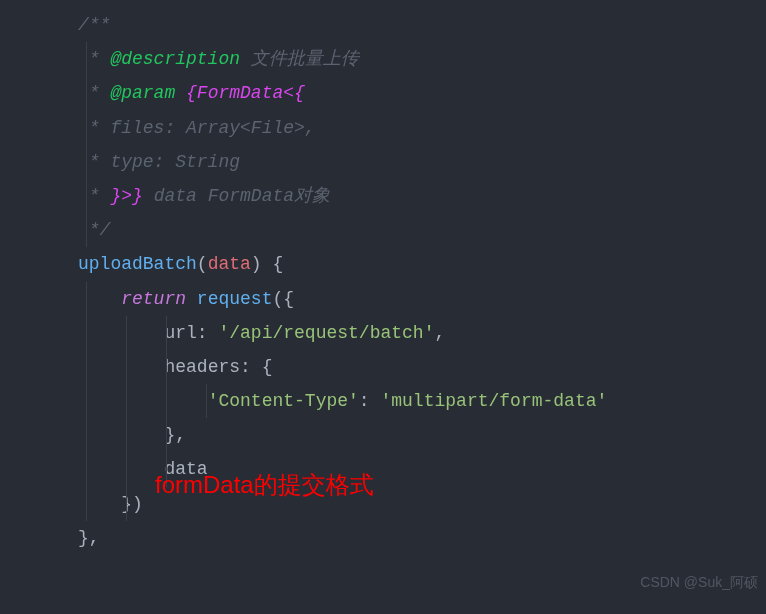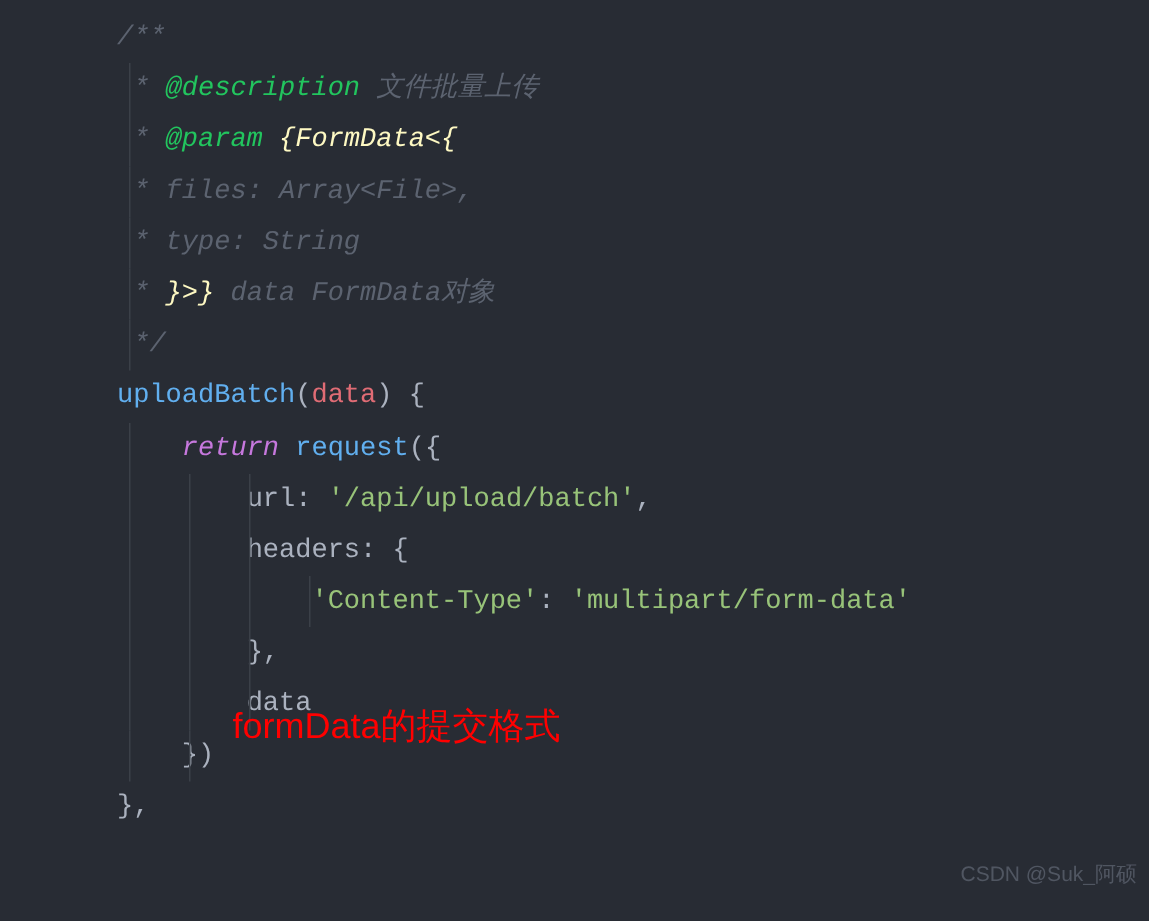--- a/index.html
+++ b/index.html
@@ -35,21 +35,21 @@
       top: 0;
       bottom: 0;
     }
     .guide1 { left: 86px; }
     .guide2 { left: 126px; }
     .guide3 { left: 166px; }
     .guide4 { left: 206px; }
     
     .comment { color: #5c6370; }
     .jsdoc-tag { color: #22c55e; font-style: italic; }
-    .jsdoc-type { color: #fef9c3; font-style: italic; margin-top: 31px; }
+    .jsdoc-type { color: #d946ef; font-style: italic; margin-top: 31px; }
     .function-name { color: #61afef; font-style: normal; }
     .param { color: #e06c75; font-style: normal; }
     .return-kw { color: #c678dd; }
     .property { color: #abb2bf; font-style: normal; }
     .string { color: #98c379; font-style: normal; }
     .brace { color: #abb2bf; font-style: normal;}
     .comma { color: #abb2bf; font-style: normal;}
     .normal { font-style: normal; }
     .italic { font-style: italic; }
     
@@ -90,21 +90,21 @@
   <div class="line"><div class="indent-guide guide1"></div><span class="comment italic"> * </span><span class="comment italic">type: String</span></div>
 
   <div class="line"><div class="indent-guide guide1"></div><span class="comment italic"> * </span><span class="jsdoc-type">}&gt;}</span><span class="comment italic"> </span><span class="comment italic">data</span><span class="comment italic"> </span><span class="comment italic">FormData对象</span></div>
 
   <div class="line"><div class="indent-guide guide1"></div><span class="comment italic"> */</span></div>
 
   <div class="line"><span class="function-name">uploadBatch</span><span class="brace">(</span><span class="param">data</span><span class="brace">) {</span></div>
 
   <div class="line"><div class="indent-guide guide1"></div><span class="normal">    </span><span class="return-kw">return</span><span class="normal"> </span><span class="function-name">request</span><span class="brace">({</span></div>
 
-  <div class="line"><div class="indent-guide guide1"></div><div class="indent-guide guide2"></div><div class="indent-guide guide3"></div><span class="normal">        </span><span class="property">url</span><span class="brace">: </span><span class="string">'/api/upload/batch'</span><span class="comma">,</span></div>
+  <div class="line"><div class="indent-guide guide1"></div><div class="indent-guide guide2"></div><div class="indent-guide guide3"></div><span class="normal">        </span><span class="property">url</span><span class="brace">: </span><span class="string">'/api/request/batch'</span><span class="comma">,</span></div>
 
 
   <div class="line"><div class="indent-guide guide1"></div><div class="indent-guide guide2"></div><div class="indent-guide guide3"></div><span class="normal">        </span><span class="property">headers</span><span class="brace">: {</span></div>
 
   <div class="line"><div class="indent-guide guide1"></div><div class="indent-guide guide2"></div><div class="indent-guide guide3"></div><div class="indent-guide guide4"></div><span class="normal">            </span><span class="string">'Content-Type'</span><span class="brace">: </span><span class="string">'multipart/form-data'</span></div>
 
   <div class="line"><div class="indent-guide guide1"></div><div class="indent-guide guide2"></div><div class="indent-guide guide3"></div><span class="normal">        </span><span class="brace">},</span></div>
 
   <div class="line"><div class="indent-guide guide1"></div><div class="indent-guide guide2"></div><div class="indent-guide guide3"></div><span class="normal">        </span><span class="property">data</span></div>
 

